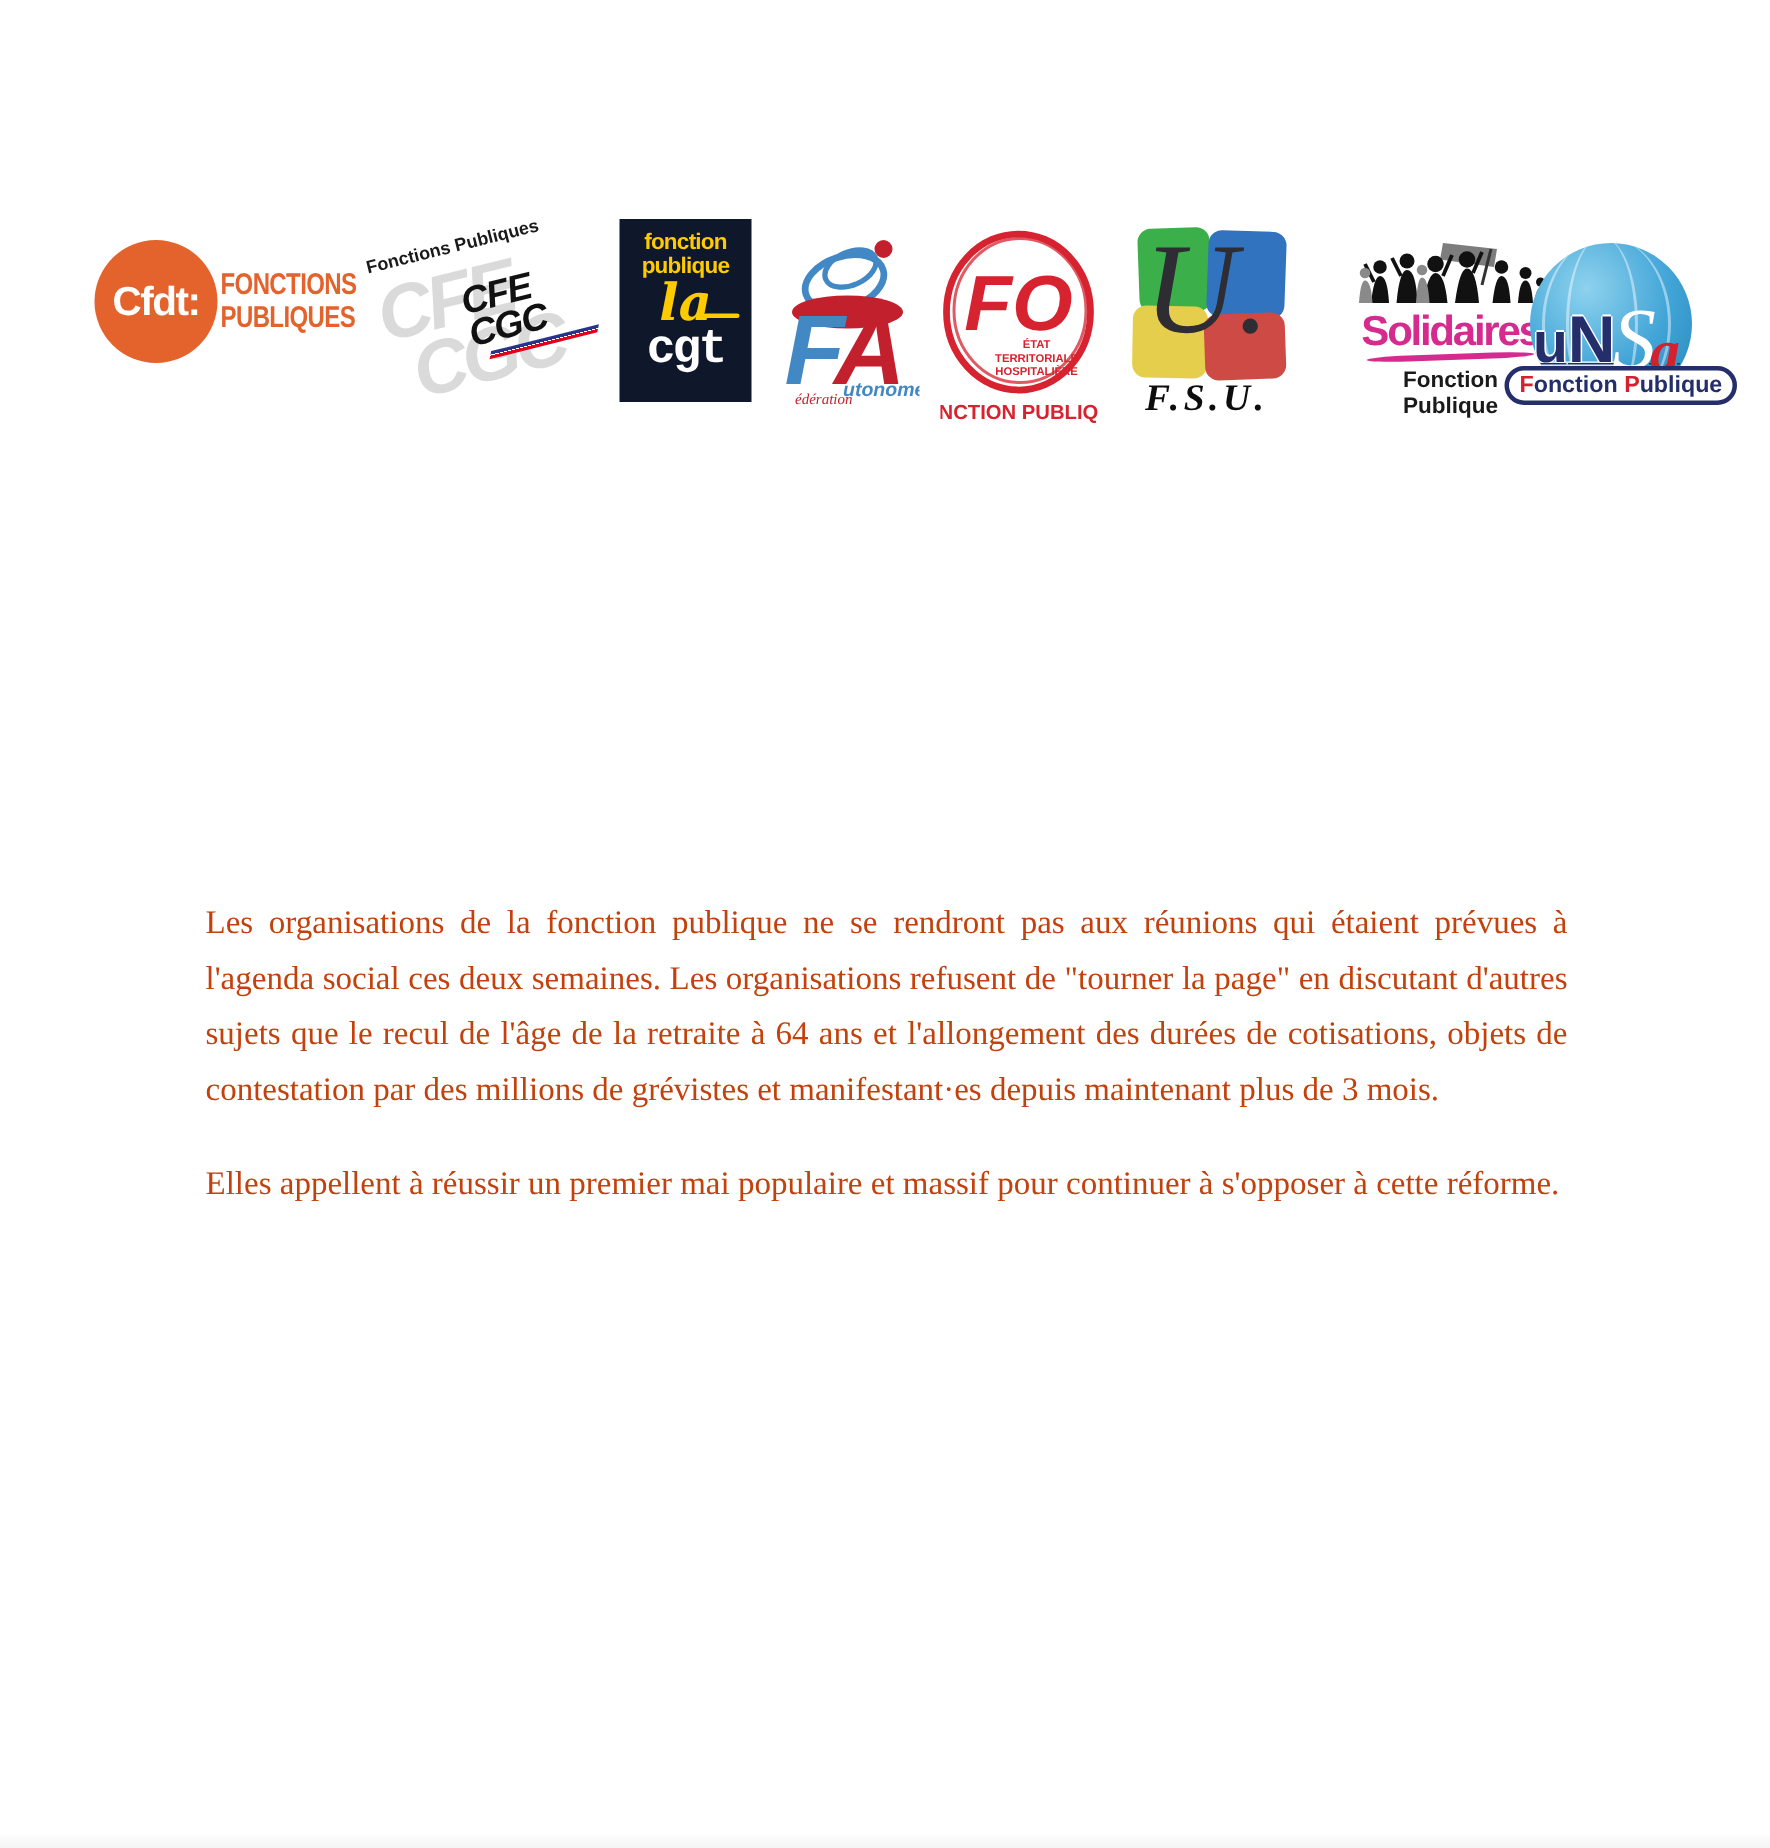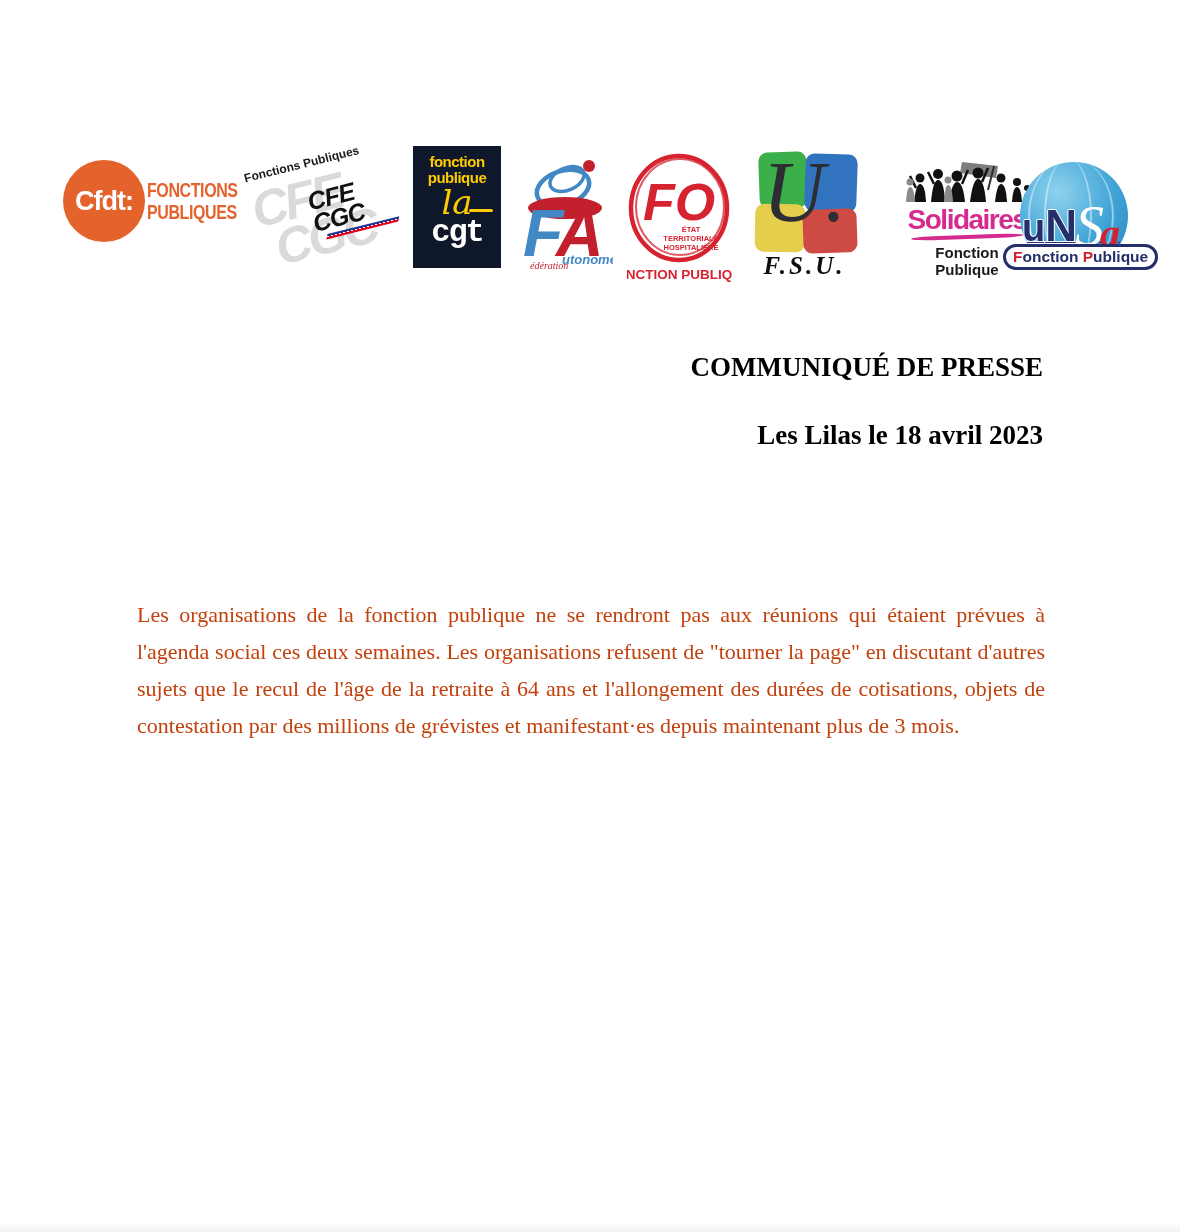--- a/index.html
+++ b/index.html
@@ -34,21 +34,21 @@
   .cfecgc-main span:last-child{margin-left:13px;}
   .cfecgc-stripe{width:74px;height:5px;margin:3px 0 0 10px;
     background:linear-gradient(180deg,#27348B 0 45%,#ffffff 45% 55%,#E2001A 55% 100%);
     transform:skewX(-25deg);}
 
   
   .cgt{left:413px;top:146px;width:88px;height:122px;background:#0f172a;text-align:center;overflow:hidden;}
   .cgt-top{color:#FECB00;font-family:"Liberation Sans",sans-serif;font-weight:bold;
     font-size:15px;line-height:16px;padding-top:8px;letter-spacing:-0.5px;}
   .cgt-la{position:relative;color:#FECB00;font-family:"DejaVu Serif",serif;font-style:italic;
-    font-size:34px;line-height:30px;margin-top:1px;}
+    font-size:34px;line-height:30px;margin-top:1px;font-weight:bold;}
   .cgt-swash{position:absolute;right:8px;bottom:5px;width:24px;height:3px;background:#FECB00;border-radius:2px;}
   .cgt-acronym{color:#ffffff;font-family:Liberation Mono, monospace;font-weight:bold;
     font-size:32px;line-height:40px;letter-spacing:-2px;margin-top:-4px;}
 
   
   .fa{left:518px;top:152px;}
   .fo{left:627px;top:150px;}
 
   
   .fsu{left:747px;top:152px;width:115px;height:132px;}
@@ -233,23 +233,20 @@
           <span class="u">u</span><span class="n">N</span><span class="s">S</span><span class="a">a</span>
         </div>
       </div>
       <div class="unsa-banner">
         <span class="red">F</span><span>onction </span><span class="red">P</span><span>ublique</span>
       </div>
     </div>
 
   </div>
 
-  <div class="headings">
-    <div class="doc-title">COMMUNIQUÉ DE PRESSE</div>
-    <div class="doc-dateline">Les Lilas le 18 avril 2023</div>
-  </div>
 
   <div class="doc-body">
     <p>Les organisations de la fonction publique ne se rendront pas aux réunions qui étaient prévues à l'agenda social ces deux semaines. Les organisations refusent de "tourner la page" en discutant d'autres sujets que le recul de l'âge de la retraite à 64 ans et l'allongement des durées de cotisations, objets de contestation par des millions de grévistes et manifestant·es depuis maintenant plus de 3 mois.</p>
+    <p>Elles appellent à réussir un premier mai populaire et massif pour continuer à s'opposer à cette réforme.</p>
   </div>
 
   <div class="page-bottom"></div>
 </div>
 
 </body></html>

